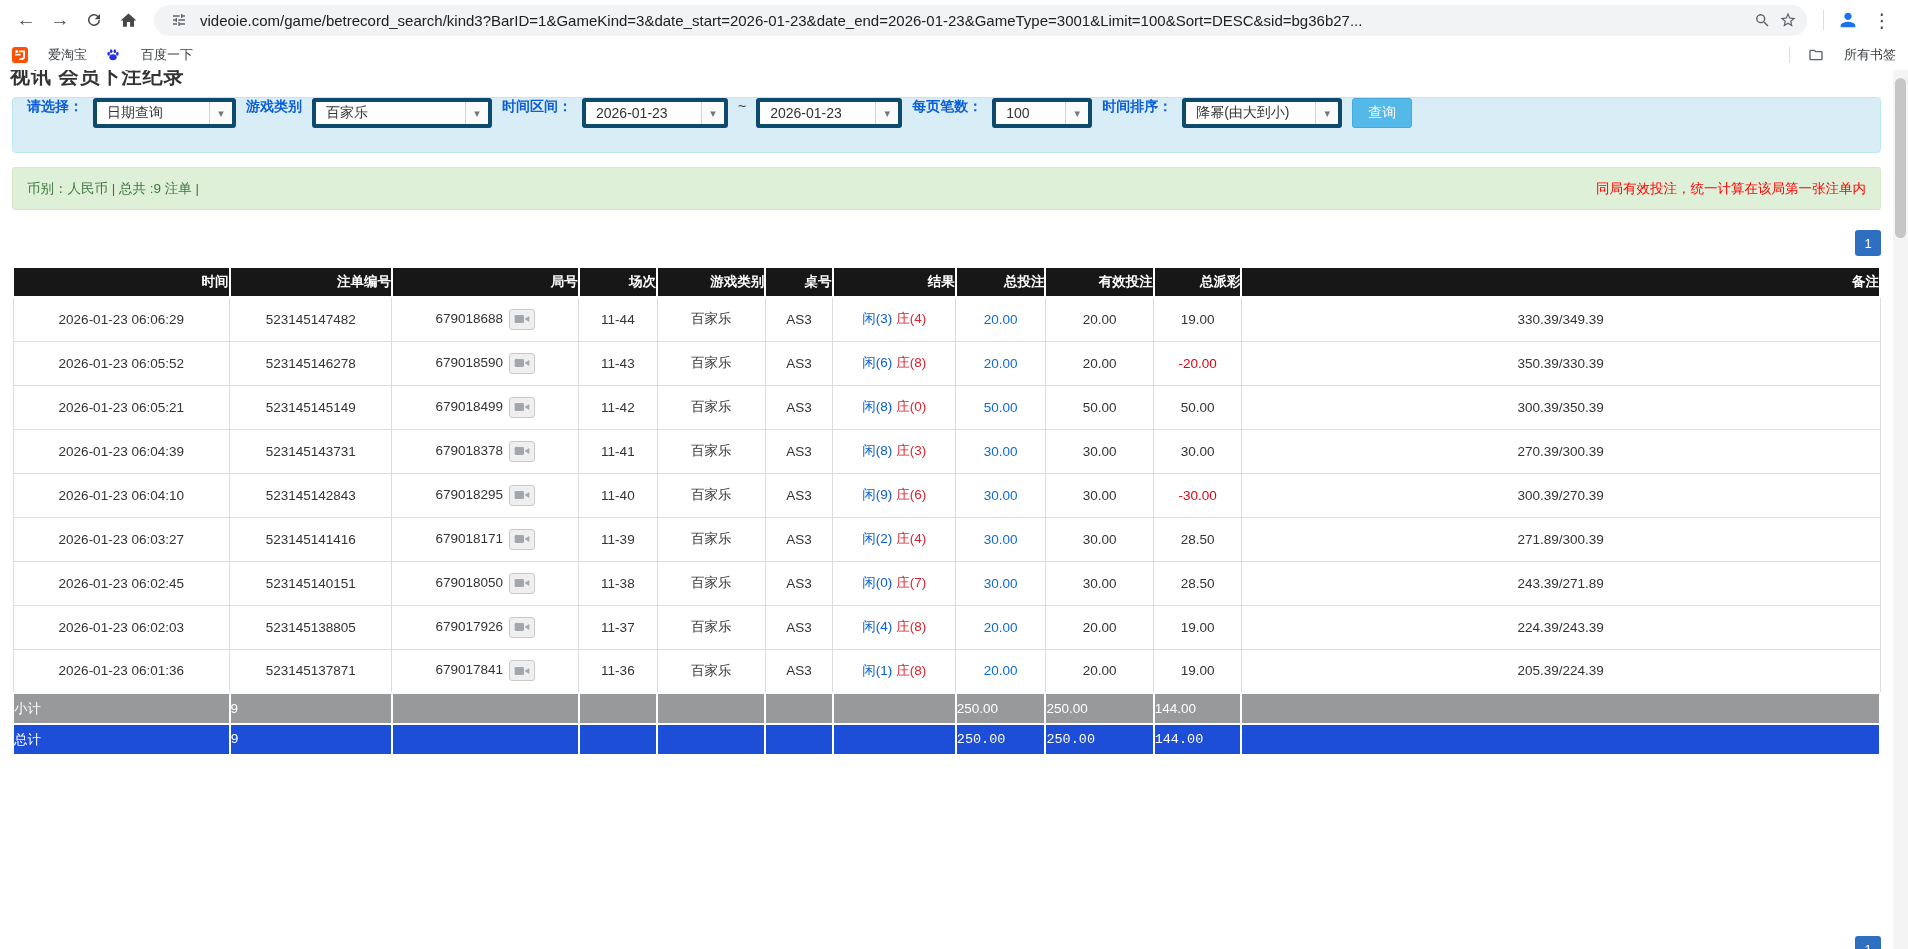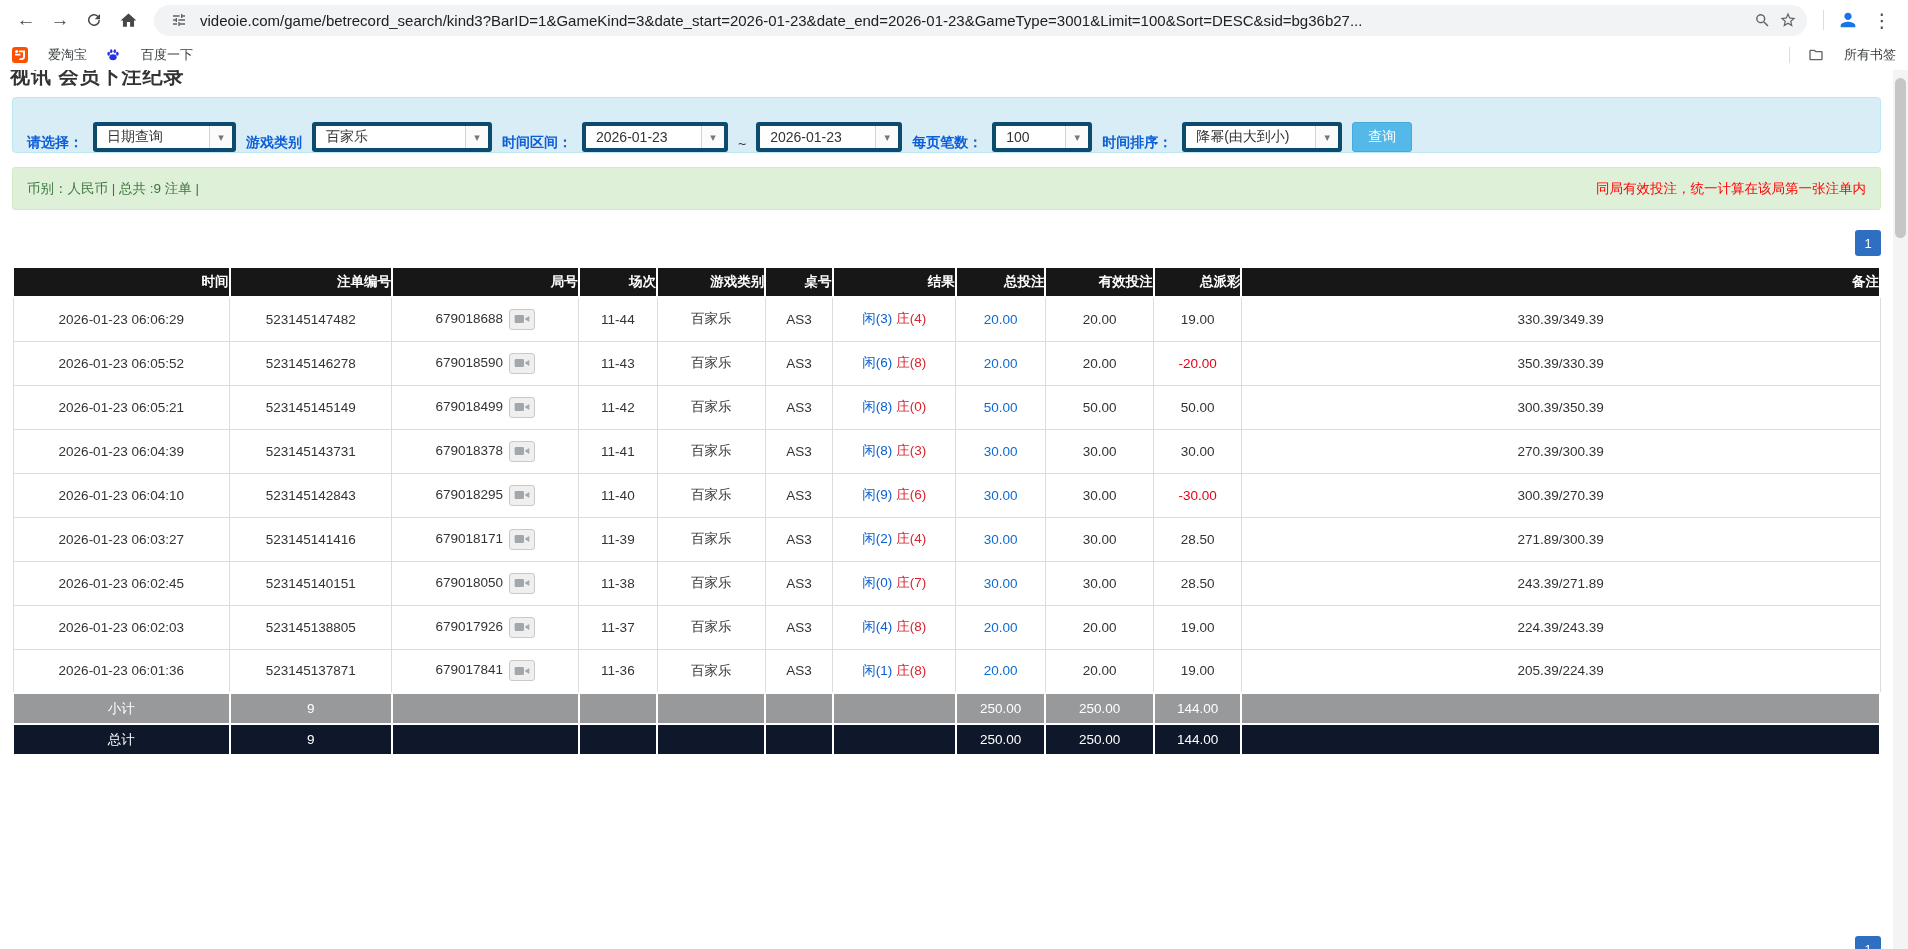--- a/index.html
+++ b/index.html
@@ -20,21 +20,21 @@
   .bm-item { display:flex; align-items:center; gap:20px; cursor:pointer; }
   .bm-spacer { flex:1; }
   .bm-divider { width:1px; height:16px; background:#dadce0; }
 
   
   .content { position:relative; height:879px; background:#fff; }
   .page-title-clip { height:17px; overflow:hidden; margin:0 0 0 10px; }
   .page-title-clip span { display:block; margin-top:-7px; font-size:20px; font-weight:bold; color:#333; letter-spacing:1px; }
 
   .filterbar { margin:10px 27px 0 12px; height:56px; background:#d9edf7; border:1px solid #bce8f1; border-radius:4px;
-    display:flex; align-items:flex-end; padding:0 14px; gap:10px; }
+    display:flex; align-items:flex-start; padding:0 14px; gap:10px; }
   .flabel { color:#0b5ed7; font-weight:bold; font-size:14px; white-space:nowrap; }
   .combo { height:30px; background:#fff; border:4px solid #0c4a6e; border-radius:3px; display:flex; align-items:stretch; overflow:hidden; cursor:pointer; }
   .combo-val { display:flex; align-items:center; padding:0 10px; font-size:14px; color:#333; flex:1; white-space:nowrap; }
   .combo-arrow { width:23px; display:flex; align-items:center; justify-content:center; border-left:1px solid #d5d5d5;
     background:#fbfbfb; color:#777; font-size:11px; }
   .tilde { color:#333; font-size:14px; }
   .search-btn { height:30px; padding:0 15px; background:#54b8e8; border:1px solid #46a9dc; border-radius:3px;
     color:#fff; font-size:14px; cursor:pointer; }
 
   .summary { margin:14px 27px 0 12px; height:43px; background:#dff0d8; border:1px solid #d6e9c6; border-radius:3px;
@@ -43,23 +43,23 @@
   .summary-right { color:#f00; }
 
   .pagination-top { display:flex; justify-content:flex-end; margin:20px 27px 10px 0; }
   .page-btn { min-width:26px; height:26px; background:#2f6fc1; color:#fff; display:flex; align-items:center; justify-content:center;
     border-radius:3px; font-size:13px; cursor:pointer; }
   .pagination-bottom { position:absolute; right:27px; bottom:-13px; }
 
   table { width:1869px; margin:0 27px 0 12px; border-collapse:collapse; table-layout:fixed; font-size:13.5px; }
   thead th { background:#171717; color:#fff; height:30px; font-weight:bold; border:2px solid #fff;text-align:right; }
   tbody td { height:44px; text-align:center; border:1px solid #dcdcdc; color:#333; background:#fff; vertical-align:middle; }
-  tfoot td { height:31px; text-align:center; border:2px solid #fff; color:#fff; font-size:13.5px; }
+  tfoot td { height:31px; border:2px solid #fff; color:#fff; font-size:13.5px; }
   tfoot tr.subtotal td { background:#97999b; }
-  tfoot tr.grandtotal td { background:#0f172a; }
+  tfoot tr.grandtotal td { background:#1d4ed8;font-family:Liberation Mono, monospace; }
 
   .bet-link { color:#0a6cd6; cursor:pointer; }
   .payout.neg { color:#e60012; }
   .res-player { color:#0a5fd0; }
   .res-banker { color:#d9232e; margin-left:4px; }
   .video-btn { margin-left:6px; width:26px; height:21px; background:#efefef; border:1px solid #c9c9c9; border-radius:3px;
     display:inline-flex; align-items:center; justify-content:center; vertical-align:middle; cursor:pointer; }
 
   
   .scrollbar { position:absolute; top:70px; right:0; width:15px; height:879px; background:#f4f4f4; }

